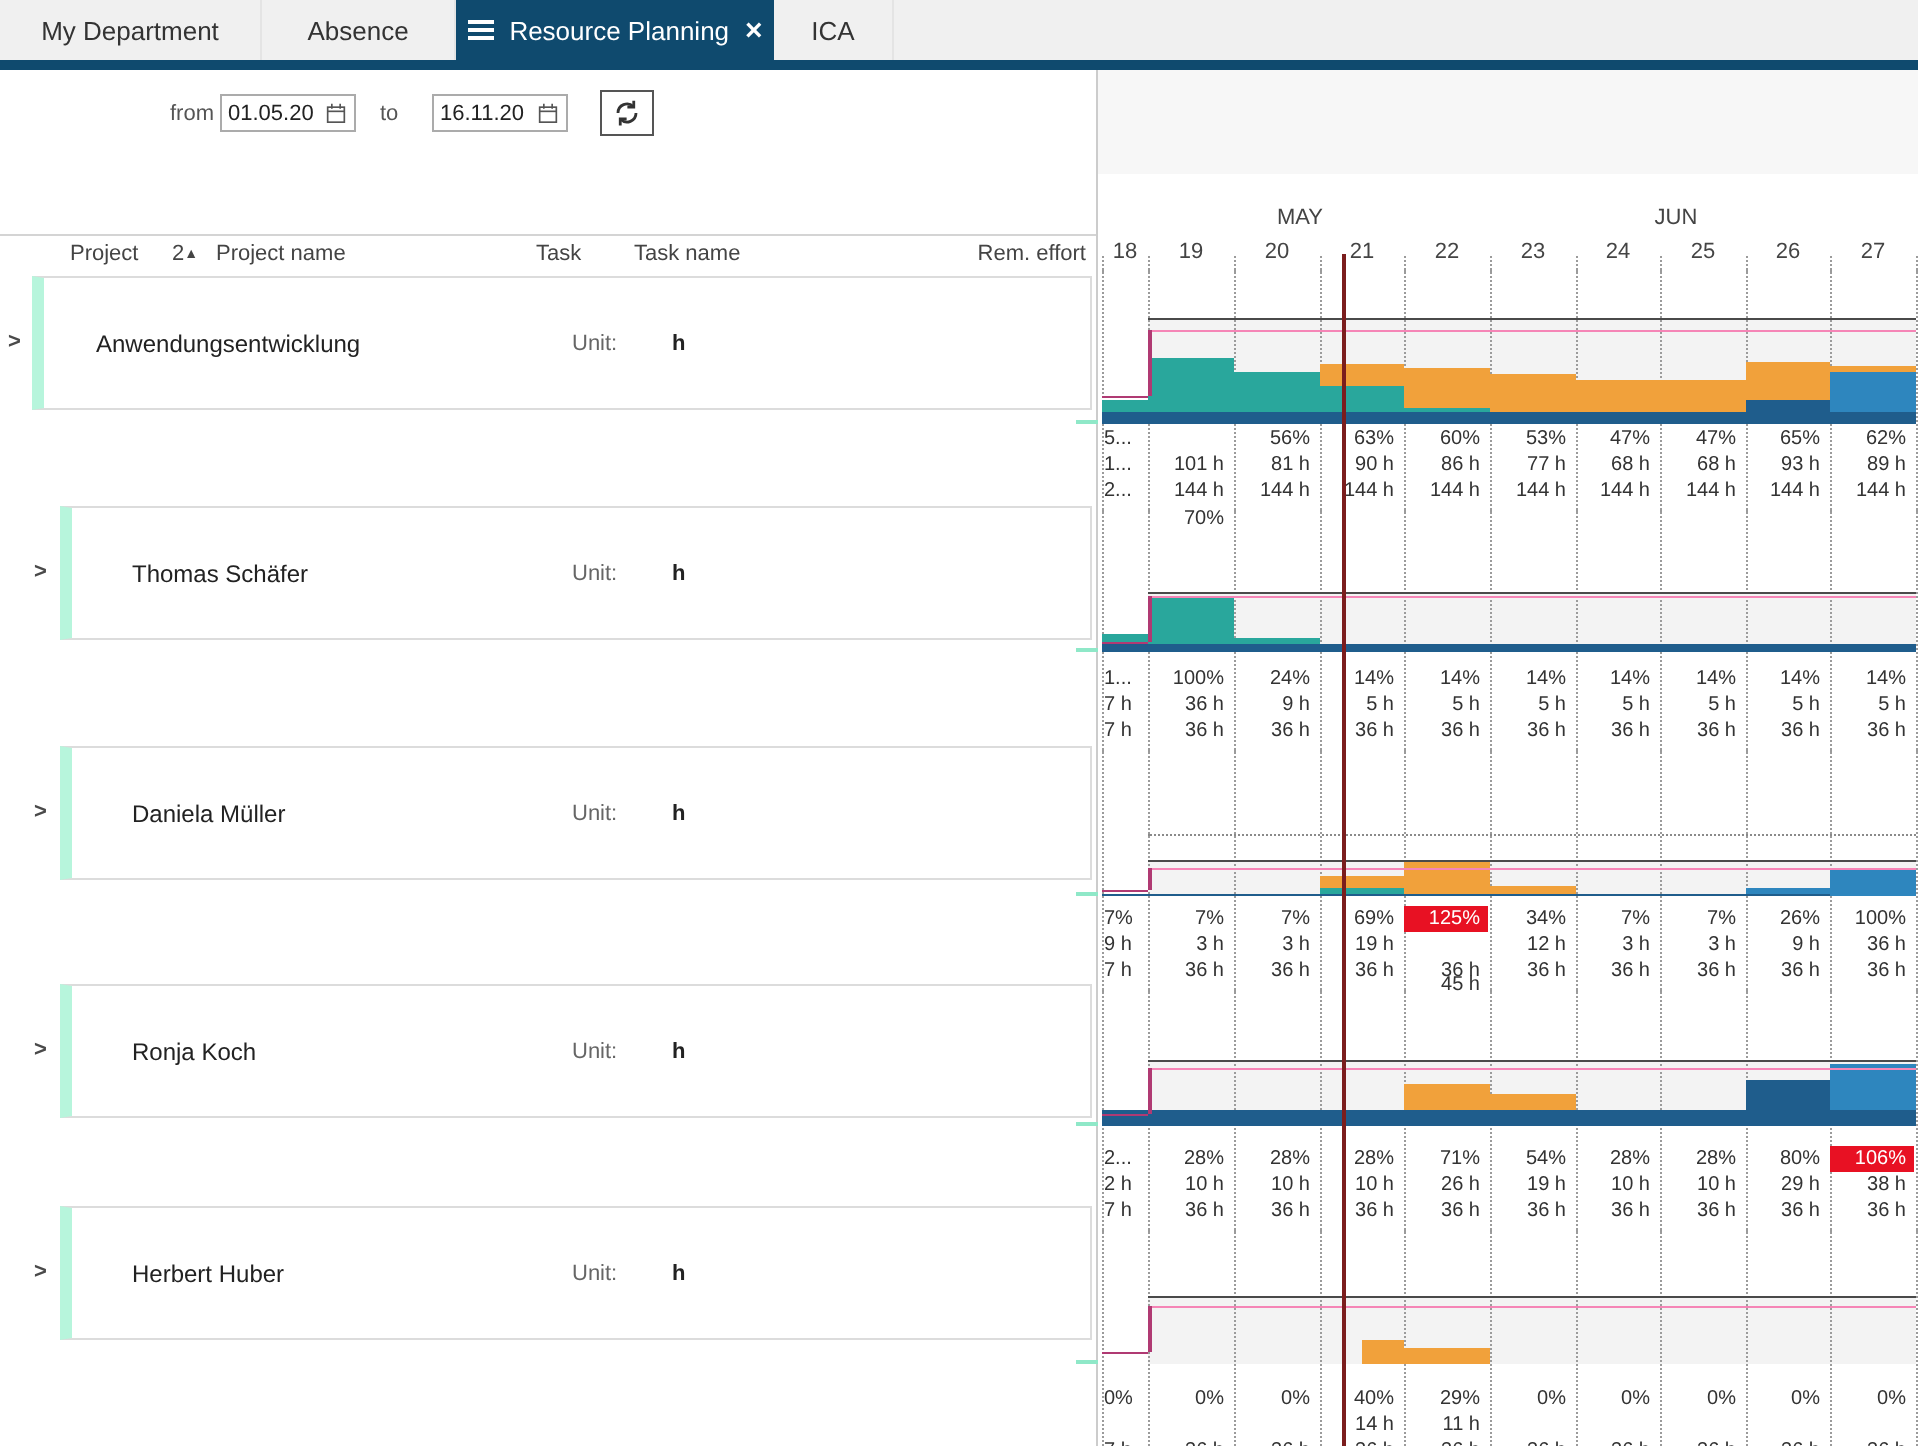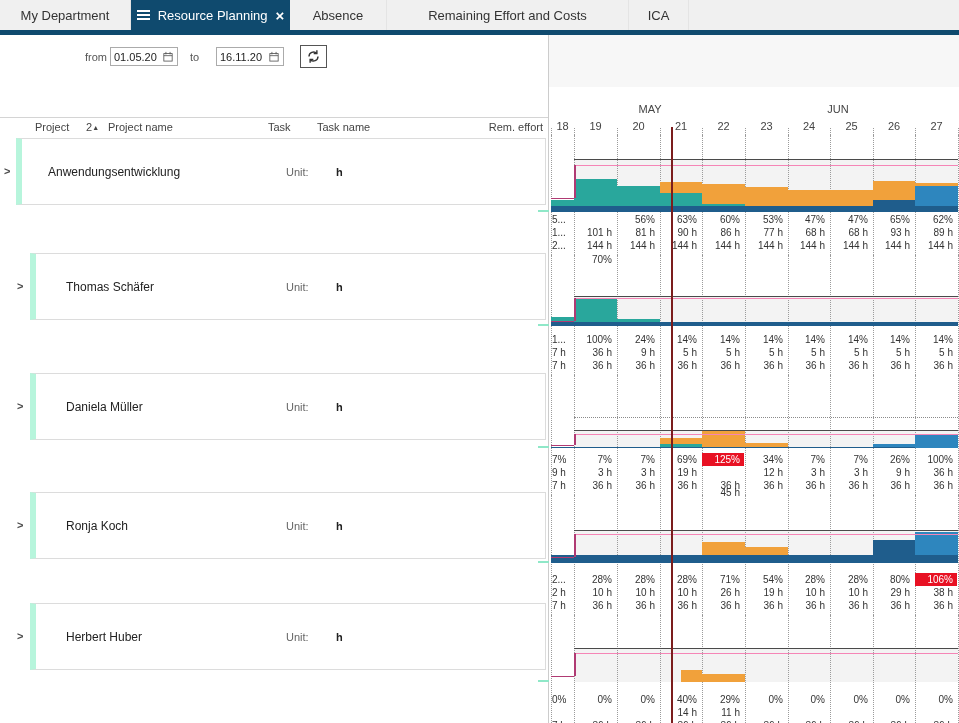--- a/index.html
+++ b/index.html
@@ -59,34 +59,31 @@
   #today-line { position:absolute; left:671px; top:127px; width:2px; height:596px; background:#7b1d1d; z-index:10; }
   #hdr-ticks { position:absolute; left:549px; top:128px; width:410px; height:7px; }
 </style>
 </head>
 <body>
 
 <div id="tabbar">
     <div class="tab" style="width: 131px;">
       <span>My Department</span>
     </div>
+    <div class="tab" style="width: 97px;">
+      <span>Absence</span>
+    </div>
     <div class="tab active" style="width: 159px;">
       <span class="burger">
         <i></i>
         <i></i>
         <i></i>
       </span>
       <span>Resource Planning</span>
       <span class="tab-close">×</span>
-    </div>
-    <div class="tab" style="width: 97px;">
-      <span>Absence</span>
-    </div>
-    <div class="tab" style="width: 242px;">
-      <span>Remaining Effort and Costs</span>
     </div>
     <div class="tab" style="width: 60px;">
       <span>ICA</span>
     </div>
   </div>
 <div id="tabstrip"></div>
 
 <span class="tb-label" style="left:85px; top:51px;">from</span>
 <div class="date-box" style="left:110px;">
   <input type="text" value="01.05.20" style="">

